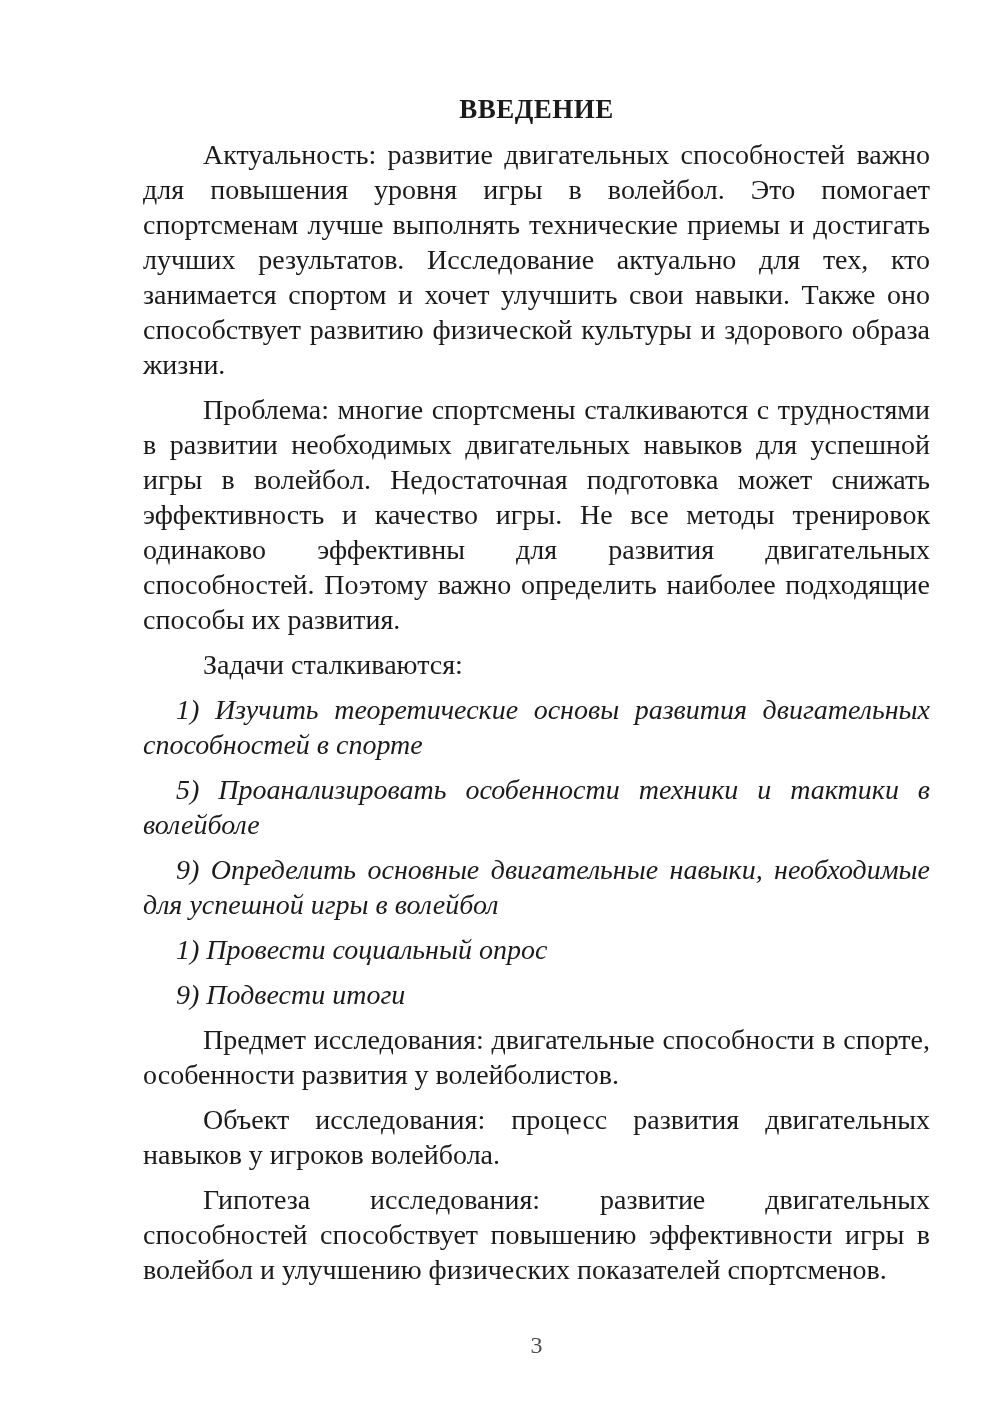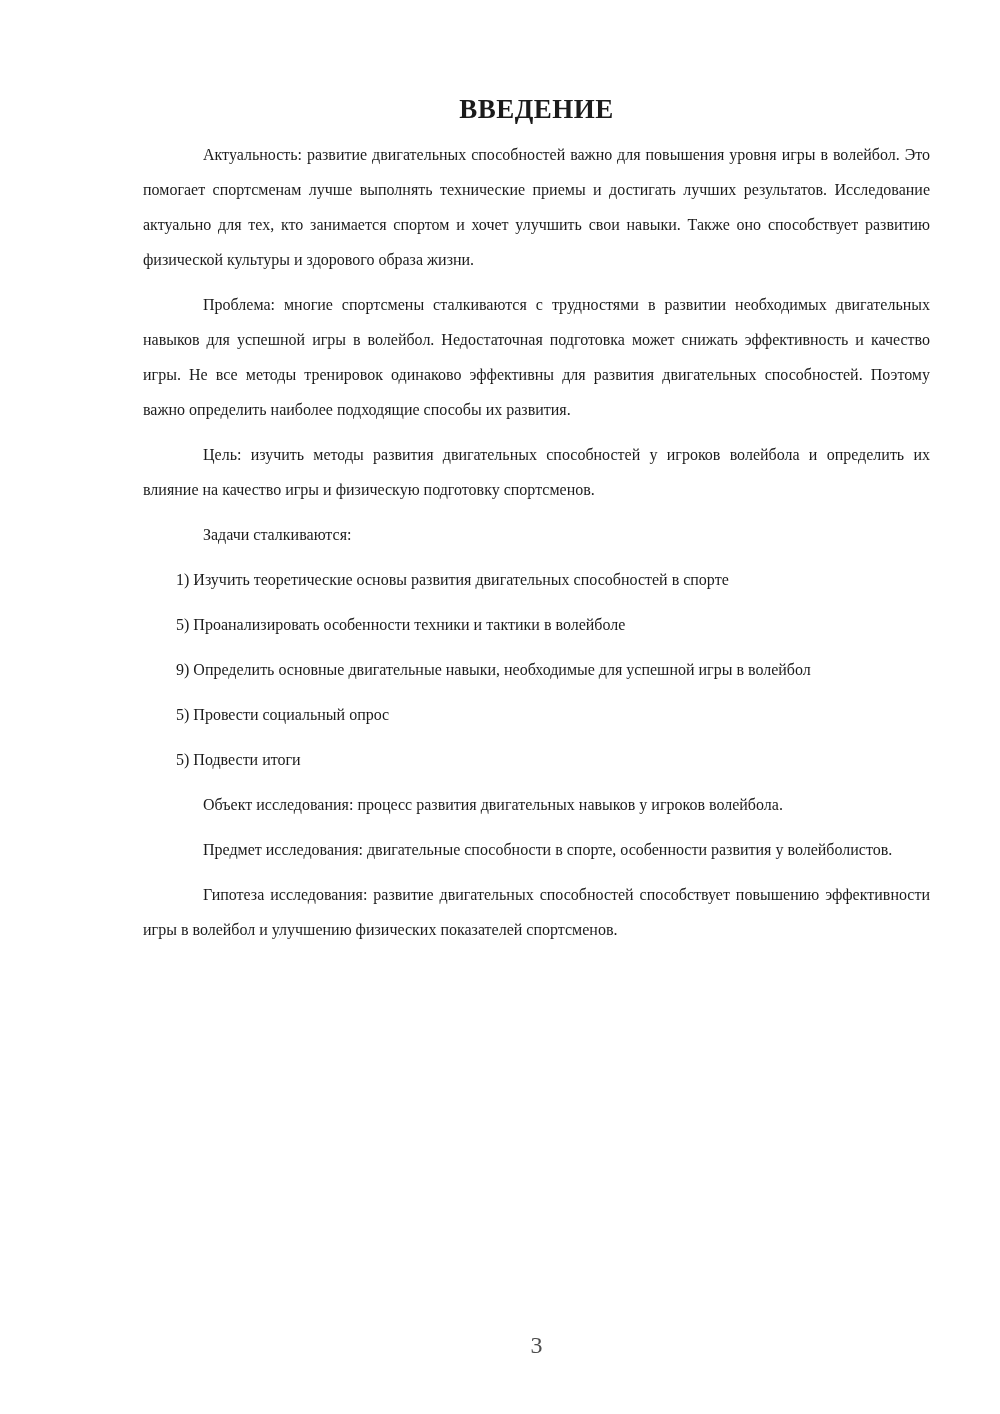--- a/index.html
+++ b/index.html
@@ -25,30 +25,31 @@
   }
   .doc-title {
     font-size: 27px;
     font-weight: bold;
     line-height: 35px;
     text-align: center;
     letter-spacing: 0.5px;
     margin: 0 0 10px 0;
   }
   .content p {
-    font-size: 16px;
+    font-size: 28px;
     line-height: 35px;
     margin: 0 0 10px 0;
     text-align: justify;
   }
   .para {
     text-indent: 60px;
   }
   .task {
     text-indent: 33px;
+    font-style: italic;
   }
   .page-number {
     position: absolute;
     top: 1328px;
     left: 143px;
     width: 787px;
     text-align: center;
     font-size: 24px;
     line-height: 35px;
     color: #4d4d4d;
@@ -58,35 +59,34 @@
 <body>
 
 <div class="page">
   <div class="content">
     <h1 class="doc-title">ВВЕДЕНИЕ</h1>
 
     <p class="para">Актуальность: развитие двигательных способностей важно для повышения уровня игры в волейбол. Это помогает спортсменам лучше выполнять технические приемы и достигать лучших результатов. Исследование актуально для тех, кто занимается спортом и хочет улучшить свои навыки. Также оно способствует развитию физической культуры и здорового образа жизни.</p>
 
     <p class="para">Проблема: многие спортсмены сталкиваются с трудностями в развитии необходимых двигательных навыков для успешной игры в волейбол. Недостаточная подготовка может снижать эффективность и качество игры. Не все методы тренировок одинаково эффективны для развития двигательных способностей. Поэтому важно определить наиболее подходящие способы их развития.</p>
 
-    <p class="para">Цель: изучить методы развития двигательных способностей у игроков волейбола и определить их влияние на качество игры и физическую подготовку спортсменов.</p>
 
     <p class="para">Задачи сталкиваются:</p>
 
     <p class="task">1) Изучить теоретические основы развития двигательных способностей в спорте</p>
 
     <p class="task">5) Проанализировать особенности техники и тактики в волейболе</p>
 
     <p class="task">9) Определить основные двигательные навыки, необходимые для успешной игры в волейбол</p>
 
-    <p class="task">5) Провести социальный опрос</p>
+    <p class="task">1) Провести социальный опрос</p>
 
-    <p class="task">5) Подвести итоги</p>
+    <p class="task">9) Подвести итоги</p>
+
+    <p class="para">Предмет исследования: двигательные способности в спорте, особенности развития у волейболистов.</p>
 
     <p class="para">Объект исследования: процесс развития двигательных навыков у игроков волейбола.</p>
-
-    <p class="para">Предмет исследования: двигательные способности в спорте, особенности развития у волейболистов.</p>
 
     <p class="para">Гипотеза исследования: развитие двигательных способностей способствует повышению эффективности игры в волейбол и улучшению физических показателей спортсменов.</p>
   </div>
 
   <div class="page-number">3</div>
 </div>
 
 </body></html>

